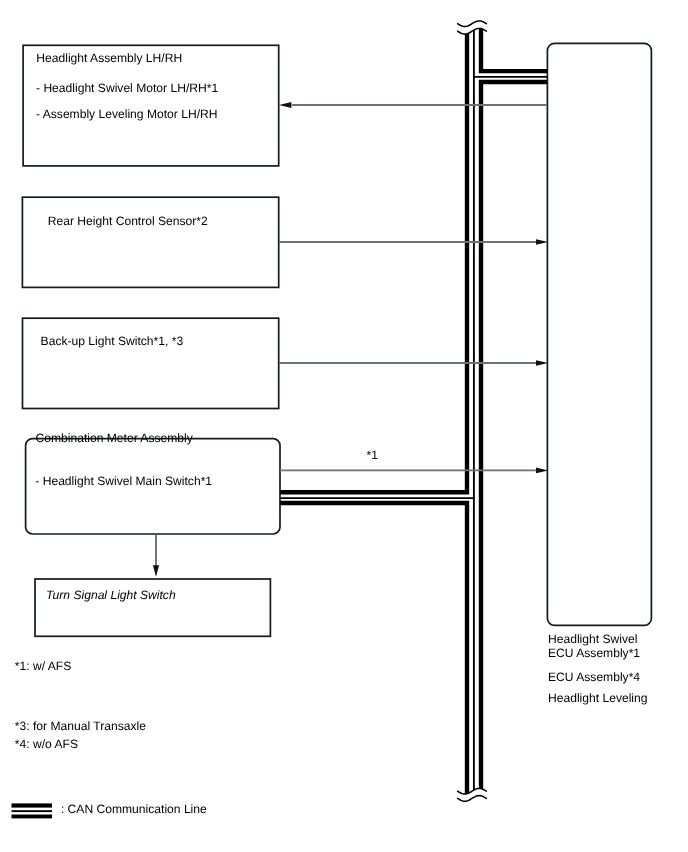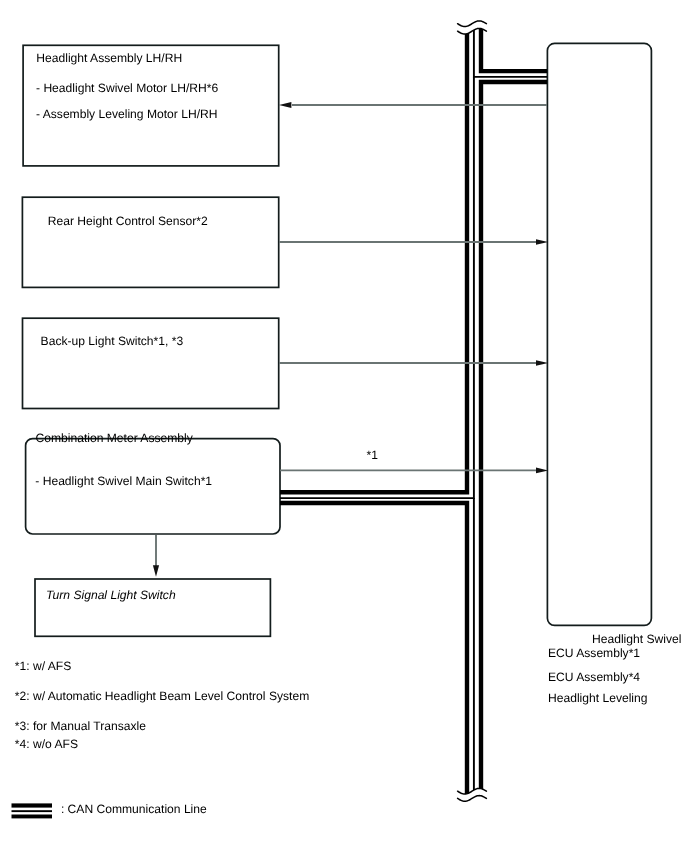--- a/index.html
+++ b/index.html
@@ -65,37 +65,36 @@
     <path d="M156,576.8 L152.9,565.2 L159.1,565.2 Z" fill="#111"></path>
 
     <g>
       <rect x="11.5" y="803.4" width="40.5" height="4.2" fill="#000"></rect>
       <rect x="11.5" y="810.2" width="40.5" height="1.9" fill="#000"></rect>
       <rect x="11.5" y="814.5" width="40.5" height="3.9" fill="#000"></rect>
     </g>
   </svg>
 
   <div class="txt" style="left:36.3px;top:51.8px;">Headlight Assembly LH/RH</div>
-  <div class="txt" style="left:36px;top:81.5px;">- Headlight Swivel Motor LH/RH*6</div>
+  <div class="txt" style="left:36px;top:81.5px;">- Headlight Swivel Motor LH/RH*1</div>
   <div class="txt" style="left:36px;top:108.2px;">- Assembly Leveling Motor LH/RH</div>
 
   <div class="txt" style="left:47.8px;top:215.3px;text-align:right;">Rear Height Control Sensor*2</div>
   <div class="txt" style="left:40.6px;top:334.5px;">Back-up Light Switch*1, *3</div>
 
   <div class="txt" style="left:35.5px;top:432px;">Combination Meter Assembly</div>
   <div class="txt" style="left:35.3px;top:474.7px;">- Headlight Swivel Main Switch*1</div>
 
   <div class="txt" style="left:46.1px;top:588.8px;font-style:italic;">Turn Signal Light Switch</div>
 
   <div class="txt" style="left:366.5px;top:449px;">*1</div>
 
-  <div class="txt" style="left:548px;top:633px;margin-left:44px;">Headlight Swivel</div>
+  <div class="txt" style="left:548px;top:633px;">Headlight Swivel</div>
   <div class="txt" style="left:548px;top:647.3px;">ECU Assembly*1</div>
   <div class="txt" style="left:548px;top:692px;">Headlight Leveling</div>
   <div class="txt" style="left:548px;top:671px;">ECU Assembly*4</div>
 
   <div class="txt" style="left:14.8px;top:660.3px;">*1: w/ AFS</div>
-  <div class="txt" style="left:14.8px;top:689.6px;">*2: w/ Automatic Headlight Beam Level Control System</div>
   <div class="txt" style="left:14.8px;top:719.9px;">*3: for Manual Transaxle</div>
   <div class="txt" style="left:14.8px;top:738px;">*4: w/o AFS</div>
 
   <div class="txt" style="left:60.9px;top:802.8px;">: CAN Communication Line</div>
 </div>
 
 </body></html>

